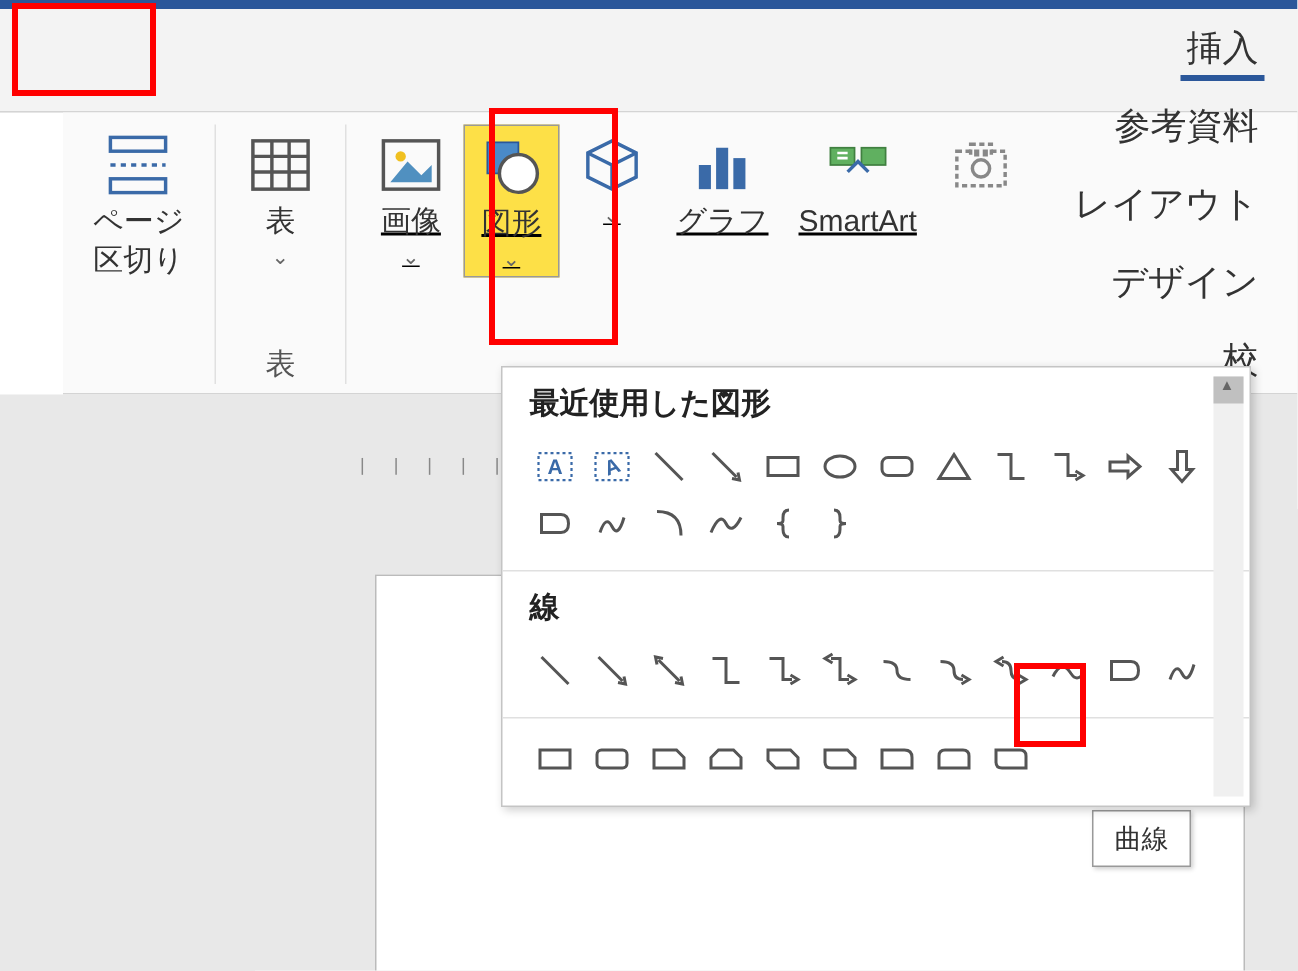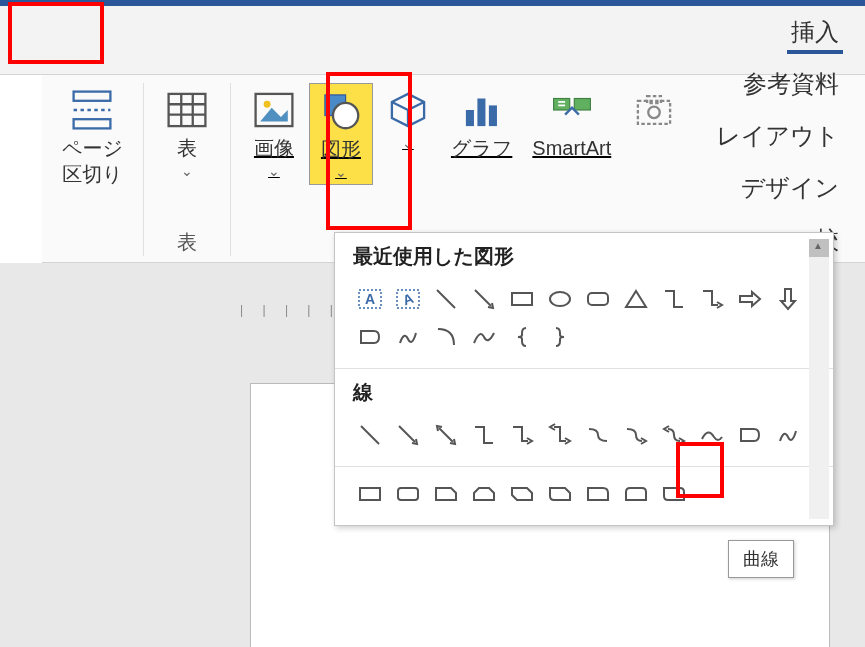--- a/index.html
+++ b/index.html
@@ -21,21 +21,21 @@
     .ribbon-item .chevron { font-size: 14px; color: #666; margin-top: 2px; }
     .group-label { font-size: 20px; color: #555; margin-top: auto; }
     .ribbon-row { display: flex; gap: 4px; text-decoration: underline; }
     
     .highlight-box { position: absolute; border: 4px solid #ff0000; pointer-events: none; z-index: 100; }
     
     .doc-area { background: #e8e8e8; height: 400px; position: relative; padding-top: 40px; }
     .ruler { position: absolute; top: 40px; left: 240px; color: #888; font-size: 12px; letter-spacing: 8px; }
     .page { background: #fff; width: 580px; height: 300px; margin: 80px 0 0 250px; border: 1px solid #bbb; }
     
-    .dropdown { position: absolute; top: 232px; left: 334px; width: 500px; background: #fff; border: 1px solid #c4c4c4; box-shadow: 2px 2px 6px rgba(0,0,0,0.2); z-index: 50; }
+    .dropdown { position: absolute; top: 244px; left: 334px; width: 500px; background: #fff; border: 1px solid #c4c4c4; box-shadow: 2px 2px 6px rgba(0,0,0,0.2); z-index: 50; }
     .dropdown-section { padding: 10px 18px 14px; border-bottom: 1px solid #e0e0e0; }
     .dropdown-section h4 { font-size: 20px; font-weight: bold; color: #222; margin-bottom: 12px; }
     .shape-grid { display: flex; flex-wrap: wrap; gap: 4px; }
     .shape-cell { width: 34px; height: 34px; display: flex; align-items: center; justify-content: center; cursor: pointer; }
     .shape-cell svg { width: 28px; height: 28px; }
     
     .scrollbar { position: absolute; right: 4px; top: 6px; bottom: 6px; width: 20px; background: #f0f0f0; }
     .scrollbar-thumb { position: absolute; top: 0; width: 100%; height: 18px; background: #c0c0c0; }
     .scrollbar-thumb::before { content: '▲'; position: absolute; top: 1px; left: 4px; font-size: 10px; color: #666; }
     

